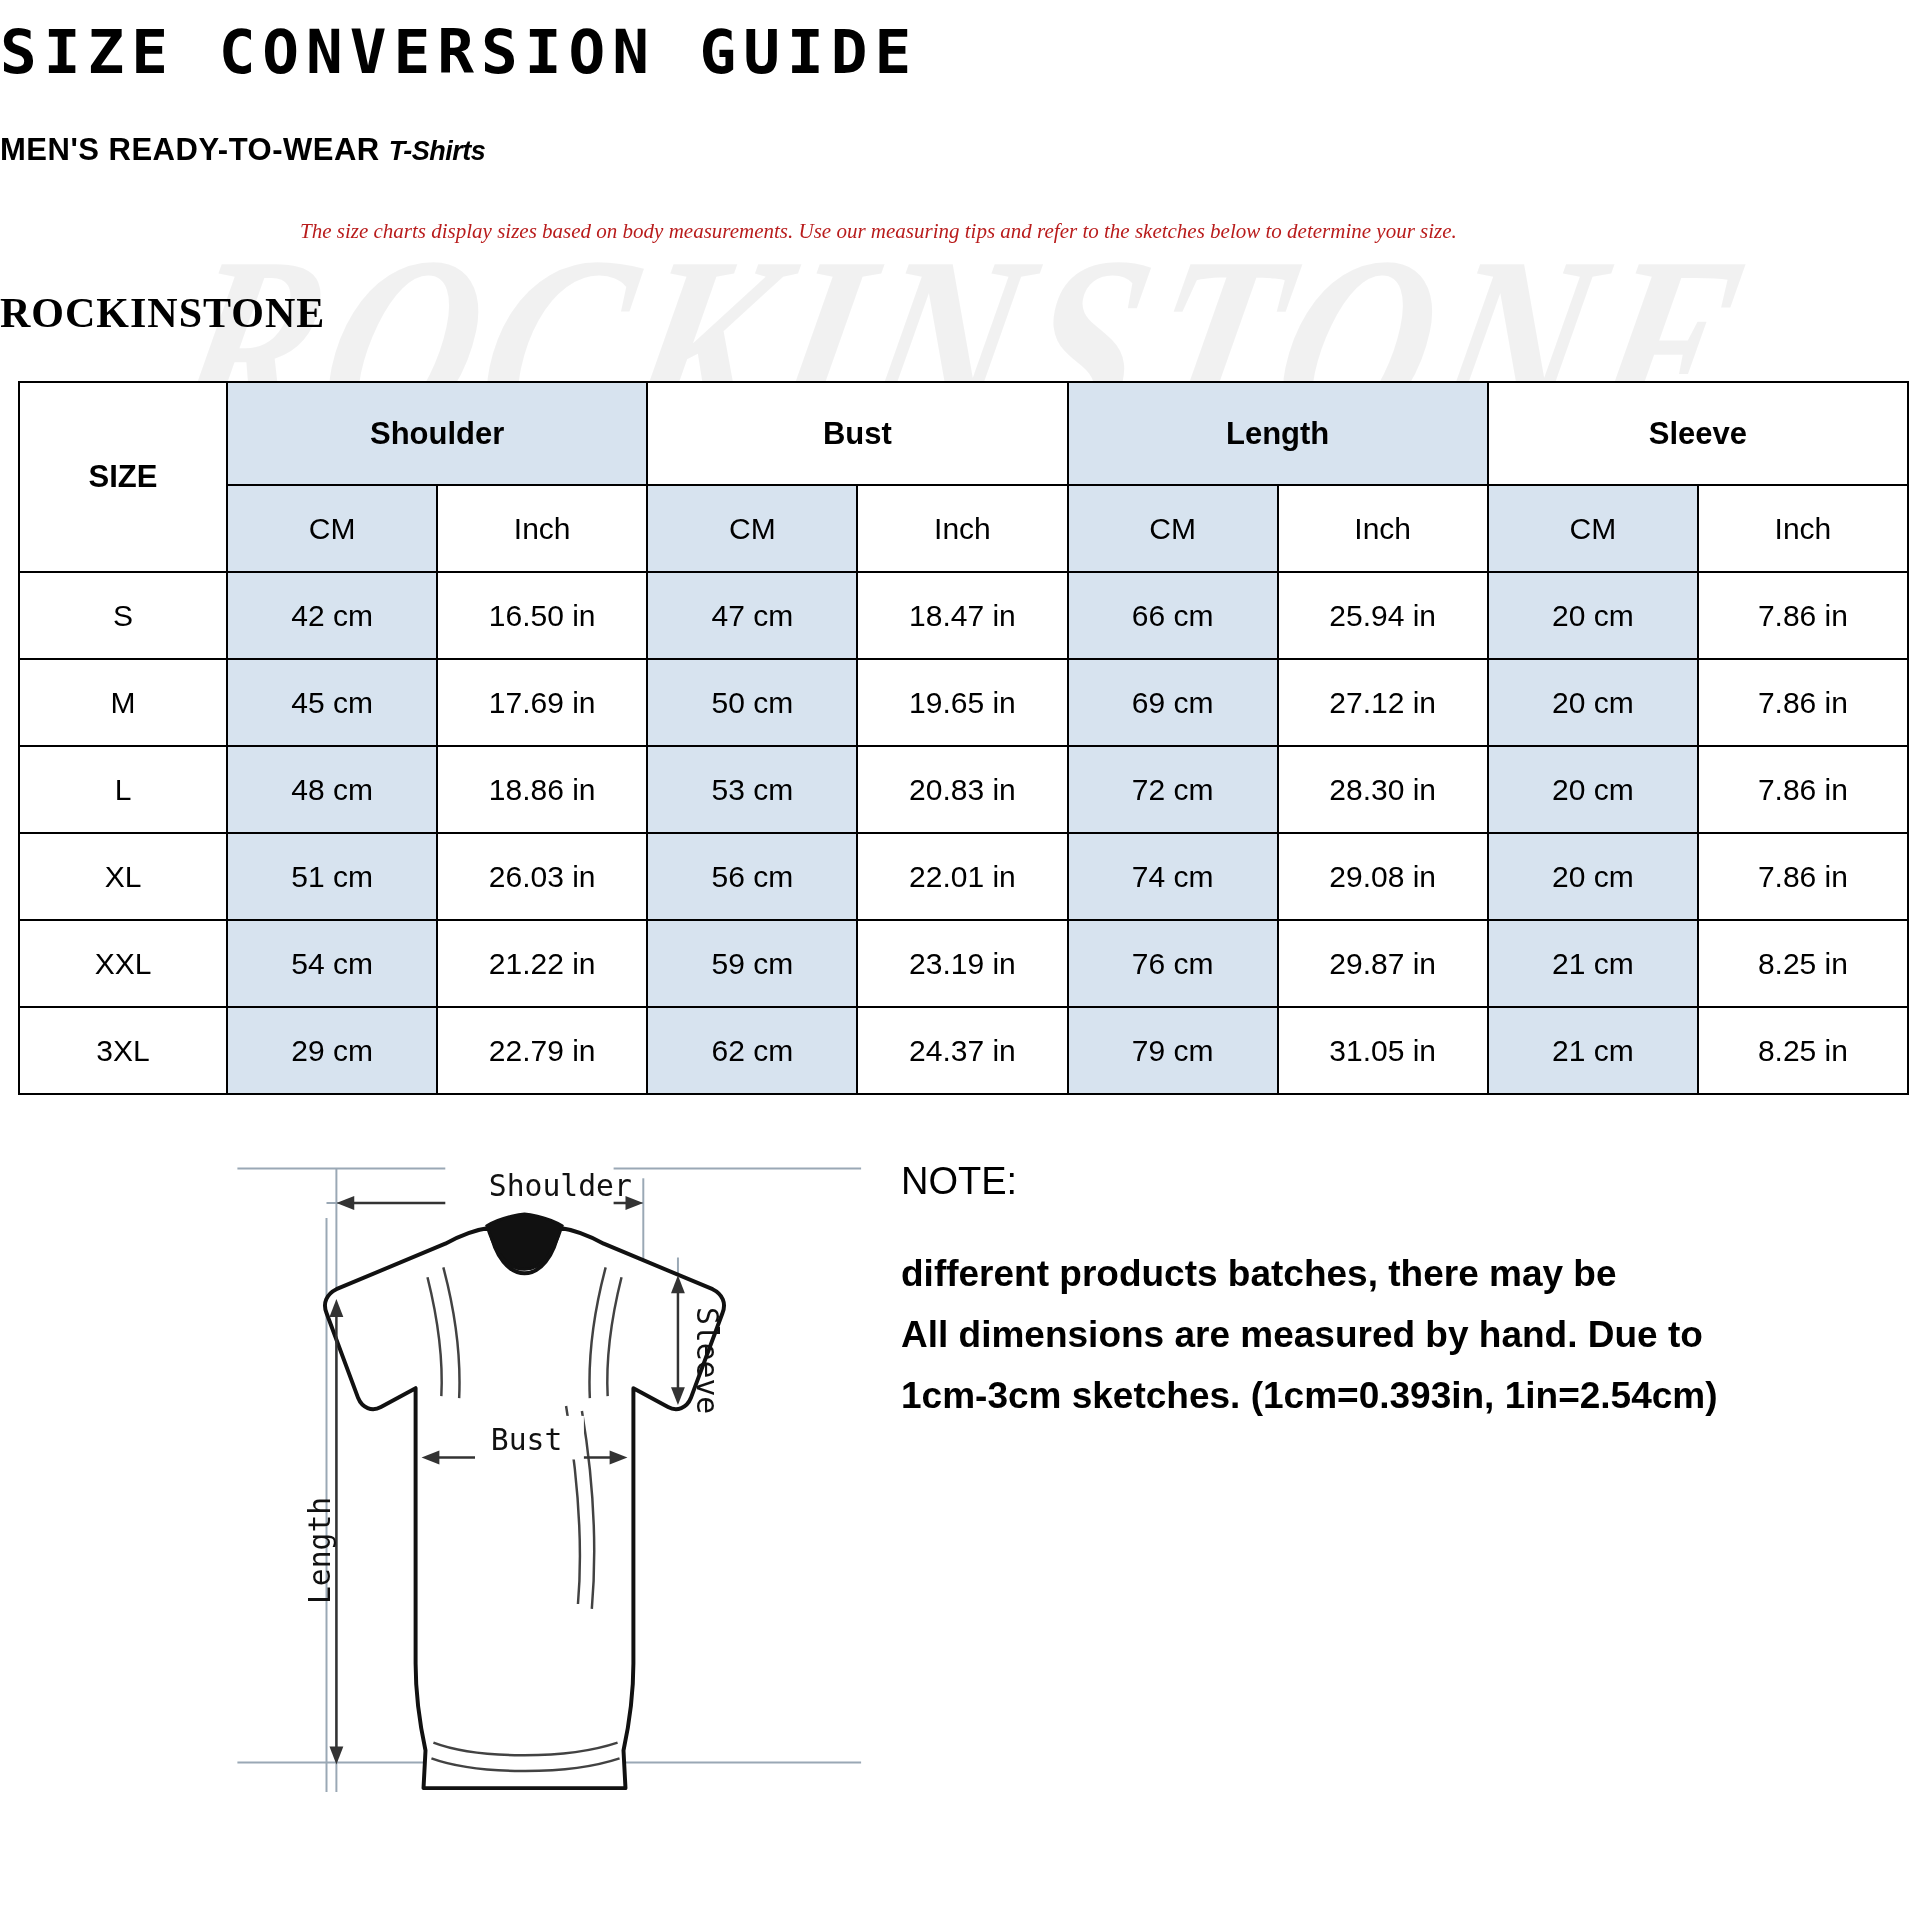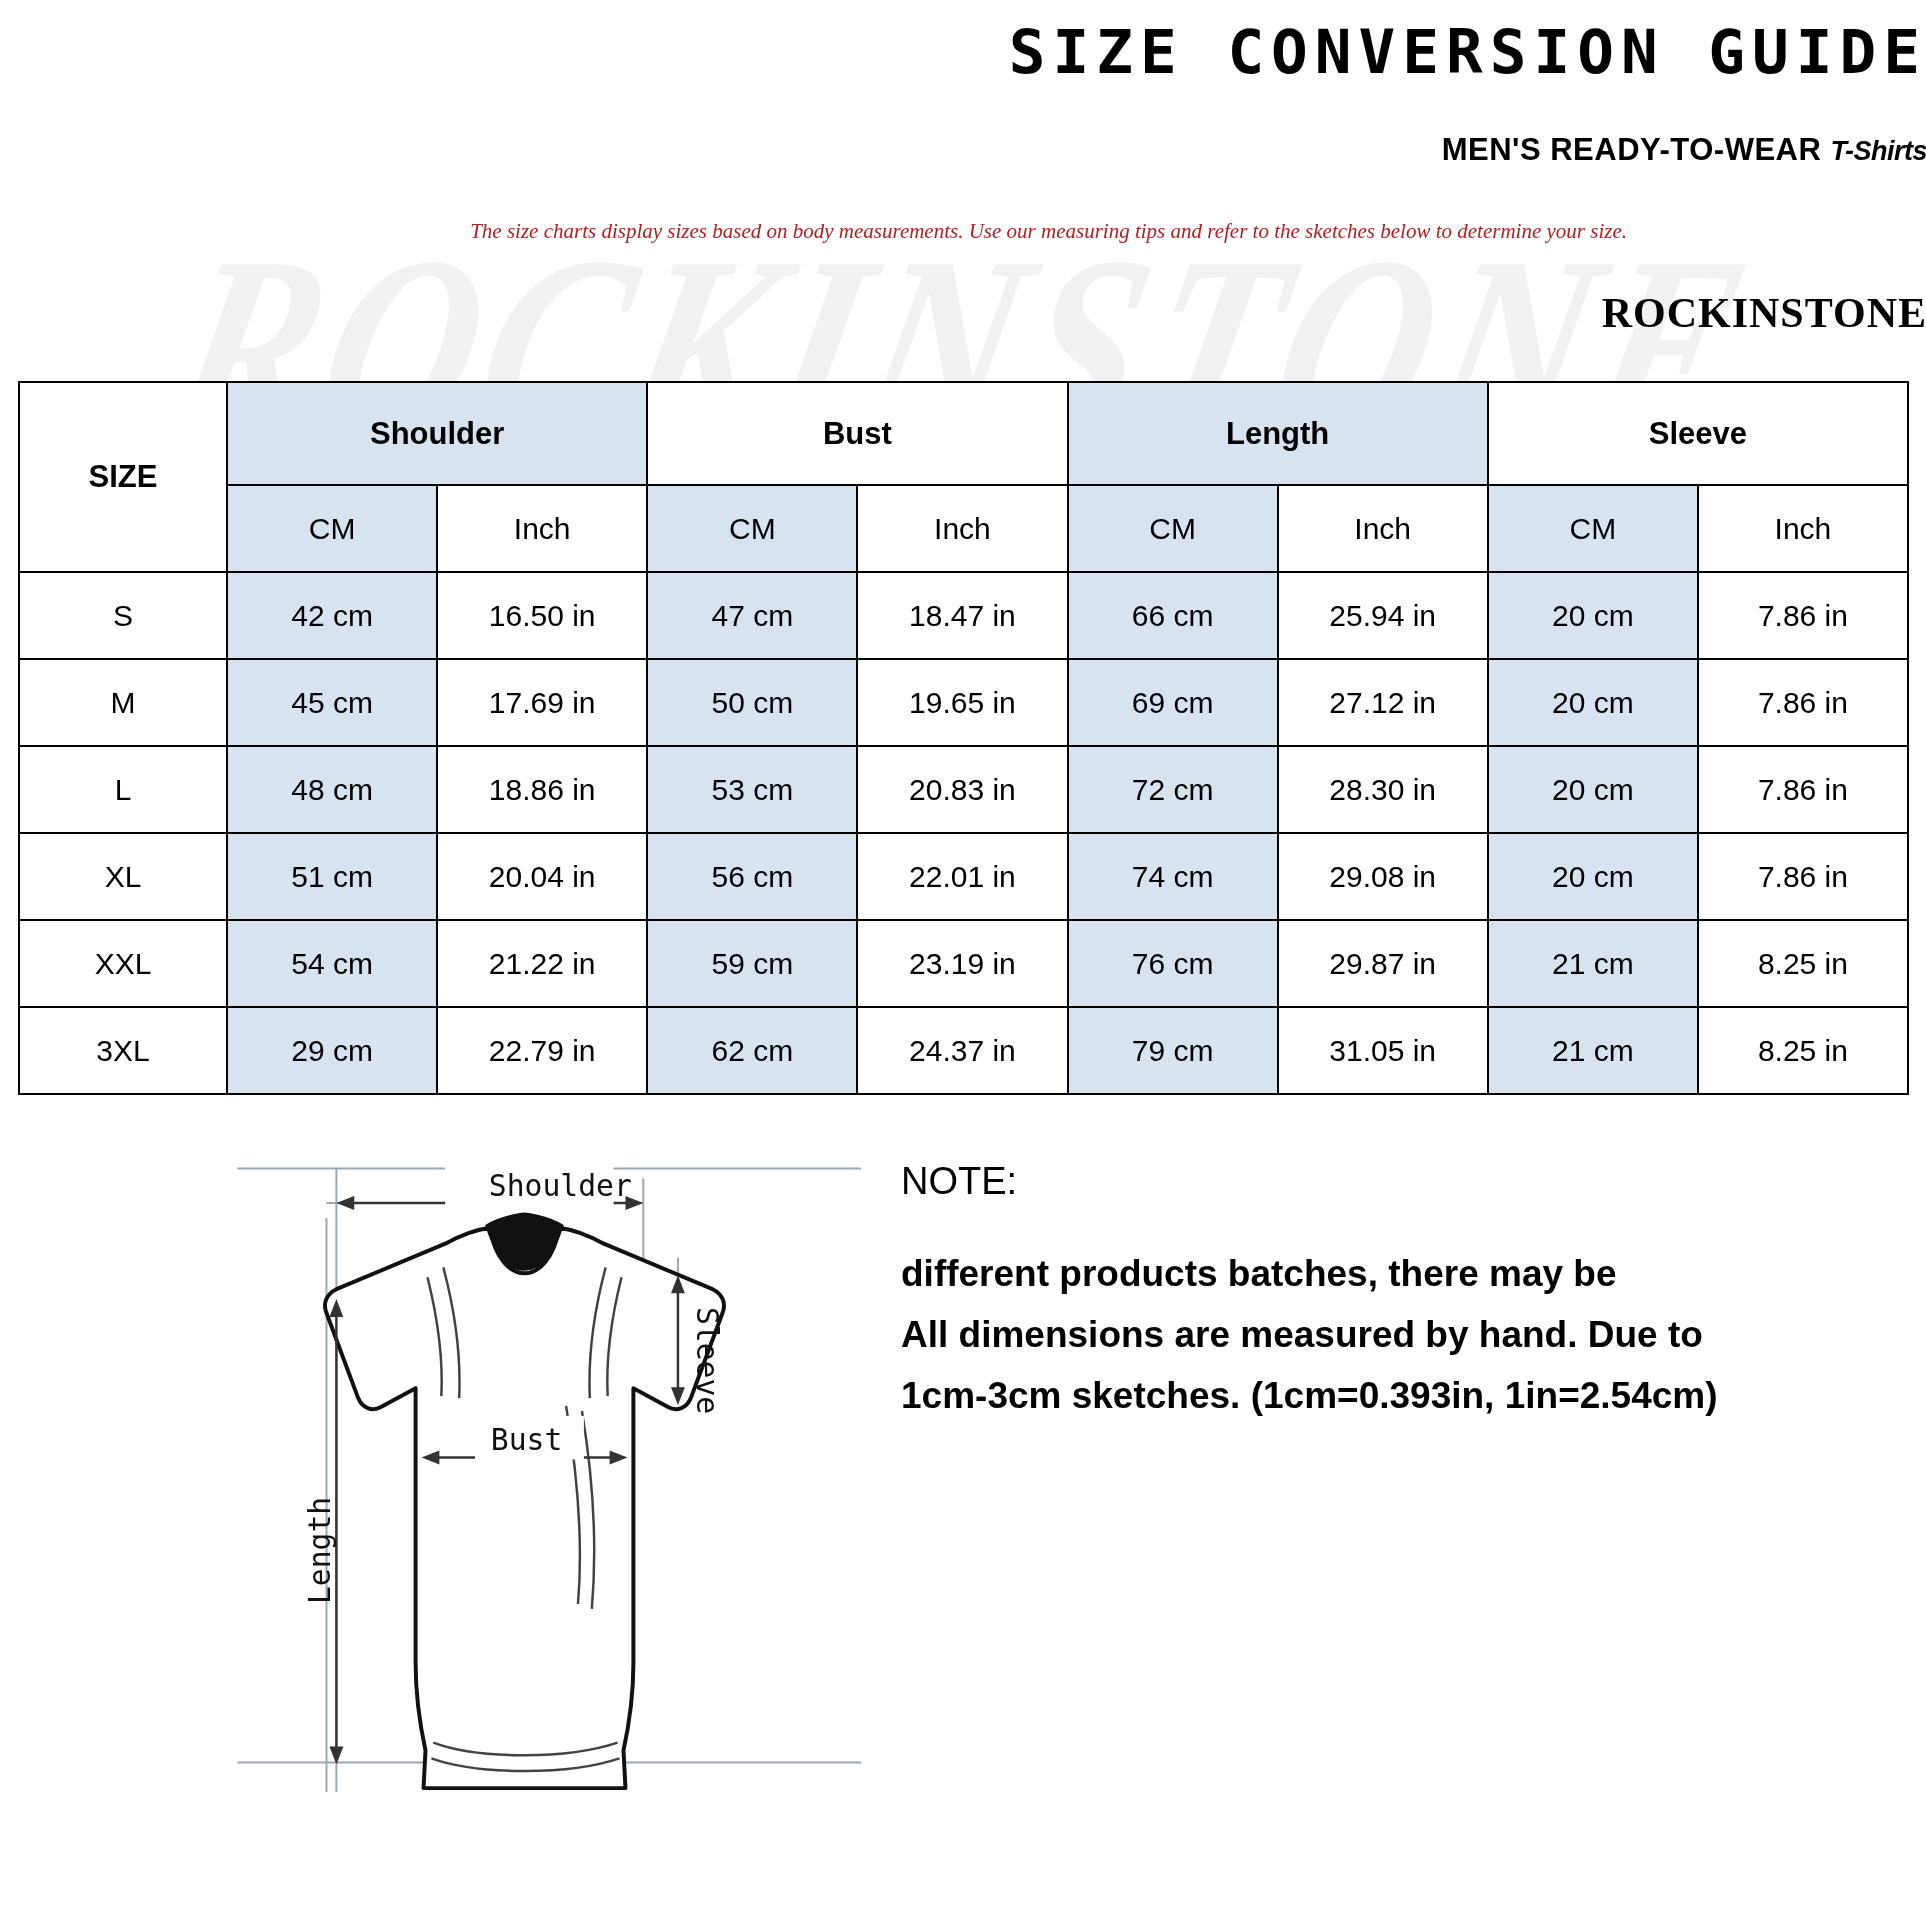--- a/index.html
+++ b/index.html
@@ -29,21 +29,21 @@
     letter-spacing: 8px;
     color: rgba(0,0,0,0.055);
     transform: skewX(-12deg) scaleY(1.25);
     white-space: nowrap;
     pointer-events: none;
     user-select: none;
     z-index: 0;
   }
 
   
-  .header { position: relative; z-index: 2; padding-top: 14px; text-align: right; }
+  .header { position: relative; z-index: 2; padding-top: 14px; text-align: left; }
   .title {
     font-family: "DejaVu Sans Mono", monospace;
     font-size: 61px;
     font-weight: 700;
     letter-spacing: 7px;
     margin: 0;
     padding: 0;
     line-height: 1.25;
   }
   .subtitle {
@@ -213,21 +213,21 @@
           <td class="shade num">53 cm</td>
           <td class="num">20.83 in</td>
           <td class="shade num">72 cm</td>
           <td class="num">28.30 in</td>
           <td class="shade num">20 cm</td>
           <td class="num">7.86 in</td>
         </tr>
         <tr>
           <td>XL</td>
           <td class="shade num">51 cm</td>
-          <td class="num">20.04 in</td>
+          <td class="num">26.03 in</td>
           <td class="shade num">56 cm</td>
           <td class="num">22.01 in</td>
           <td class="shade num">74 cm</td>
           <td class="num">29.08 in</td>
           <td class="shade num">20 cm</td>
           <td class="num">7.86 in</td>
         </tr>
         <tr>
           <td>XXL</td>
           <td class="shade num">54 cm</td>

